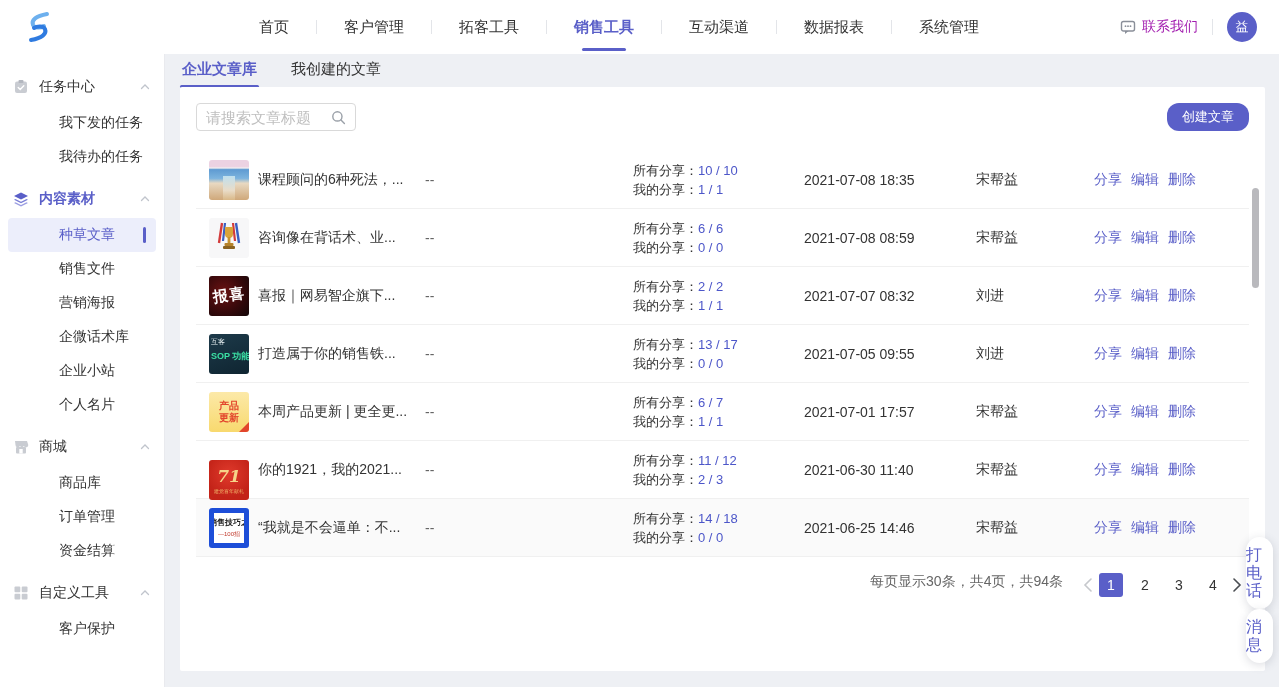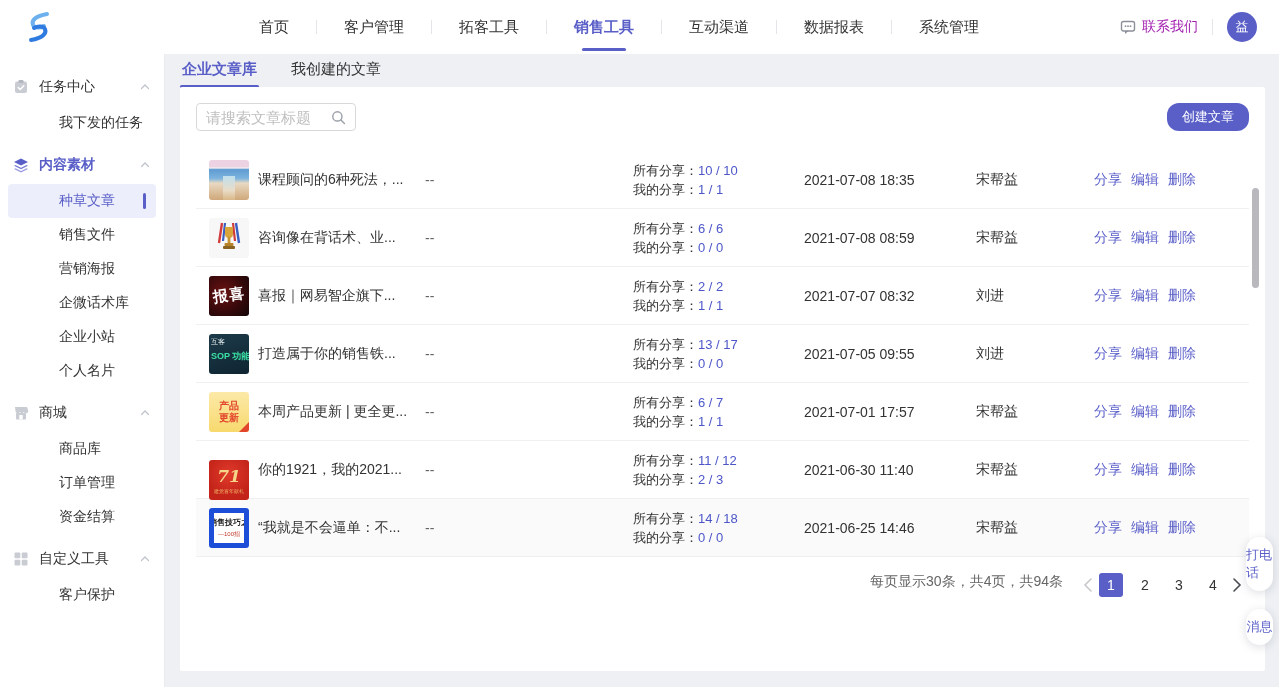--- a/index.html
+++ b/index.html
@@ -113,21 +113,21 @@
   
   .pager { display:flex; justify-content:flex-end; margin-top:16px; }
   .pager-summary { font-size:14px; color:#666; margin-right:12px; }
   .page-btn { min-width:24px; height:24px; display:flex; align-items:center; justify-content:center;
     font-size:14px; color:#333; cursor:pointer; border-radius:3px; }
   .page-btn.active { background:#5a5fc8; color:#fff; }
   .page-arrow { width:24px; height:24px; display:flex; align-items:center; justify-content:center; cursor:pointer; }
 
   
   .float-pill { position:fixed; right:6px; width:27px; background:#fff; border-radius:14px;
-    box-shadow:0 2px 10px rgba(60,64,90,.18); color:#5a5fc8; font-size:13px; line-height:18px;
+    box-shadow:0 2px 10px rgba(60,64,90,.18); color:#5a5fc8; font-size:16px; line-height:18px;
     display:flex; flex-direction:column; align-items:center; padding:9px 0; cursor:pointer; z-index:9; }
   .pill-call { top:537px; }
   .pill-msg  { top:609px; }
 </style>
 </head>
 <body>
 
 <div class="topbar">
   <div class="brand">
     <svg class="logo-mark" viewBox="0 0 34 34">
@@ -174,20 +174,21 @@
             <rect x="2" y="2.5" width="12" height="11.5" rx="2" fill="#c9ccd2"></rect>
             <rect x="5.5" y="1" width="5" height="3" rx="1" fill="#b3b7bf"></rect>
             <path d="M5.2 8.6 L7.2 10.6 L10.8 6.8" fill="none" stroke="#fff" stroke-width="1.4" stroke-linecap="round"></path>
           </svg></span>
         <span class="sb-group-label">任务中心</span>
         <svg class="sb-caret" width="10" height="10" viewBox="0 0 10 10">
           <path d="M1.5 6.5 L5 3 L8.5 6.5" fill="none" stroke="#c0c4cc" stroke-width="1.3" stroke-linecap="round"></path>
         </svg>
       </div>
       <div class="sb-item">我下发的任务</div>
+      <div class="sb-item">我待办的任务</div>
       <div class="sb-gap"></div>
       <div class="sb-group-header active">
         <span class="sb-icon"><svg width="16" height="16" viewBox="0 0 16 16">
             <path d="M8 1.5 L15 5 L8 8.5 L1 5 Z" fill="#5a5fc8"></path>
             <path d="M2.5 8 L8 10.8 L13.5 8 L15 8.8 L8 12.3 L1 8.8 Z" fill="#7a7ed6"></path>
             <path d="M2.5 11.2 L8 14 L13.5 11.2 L15 12 L8 15.5 L1 12 Z" fill="#9a9de2"></path>
           </svg></span>
         <span class="sb-group-label">内容素材</span>
         <svg class="sb-caret" width="10" height="10" viewBox="0 0 10 10">
           <path d="M1.5 6.5 L5 3 L8.5 6.5" fill="none" stroke="#c0c4cc" stroke-width="1.3" stroke-linecap="round"></path>

